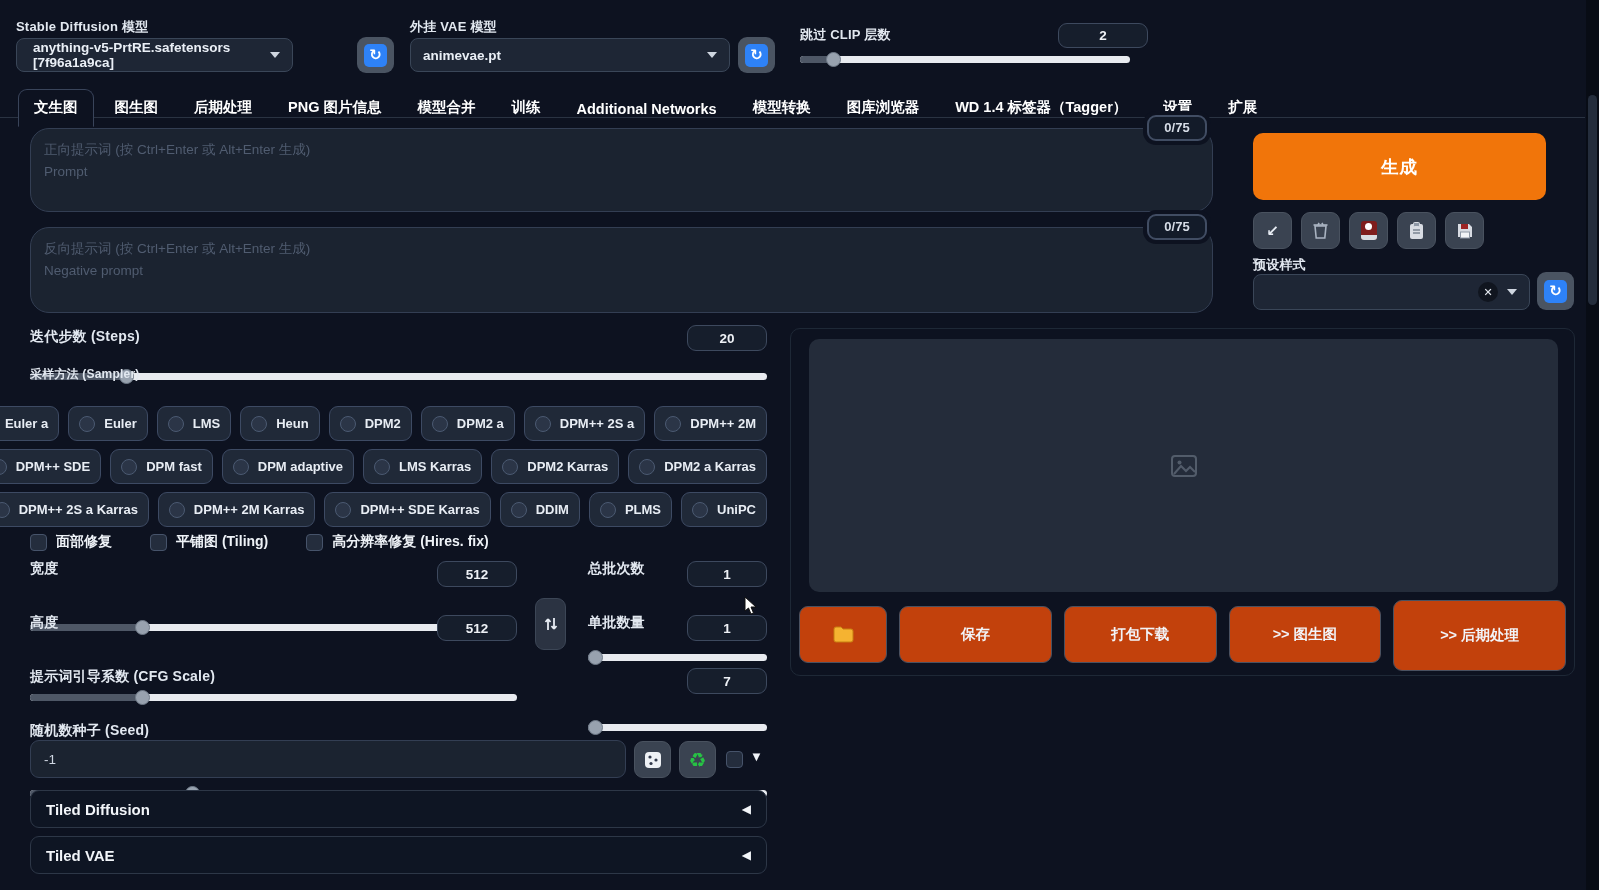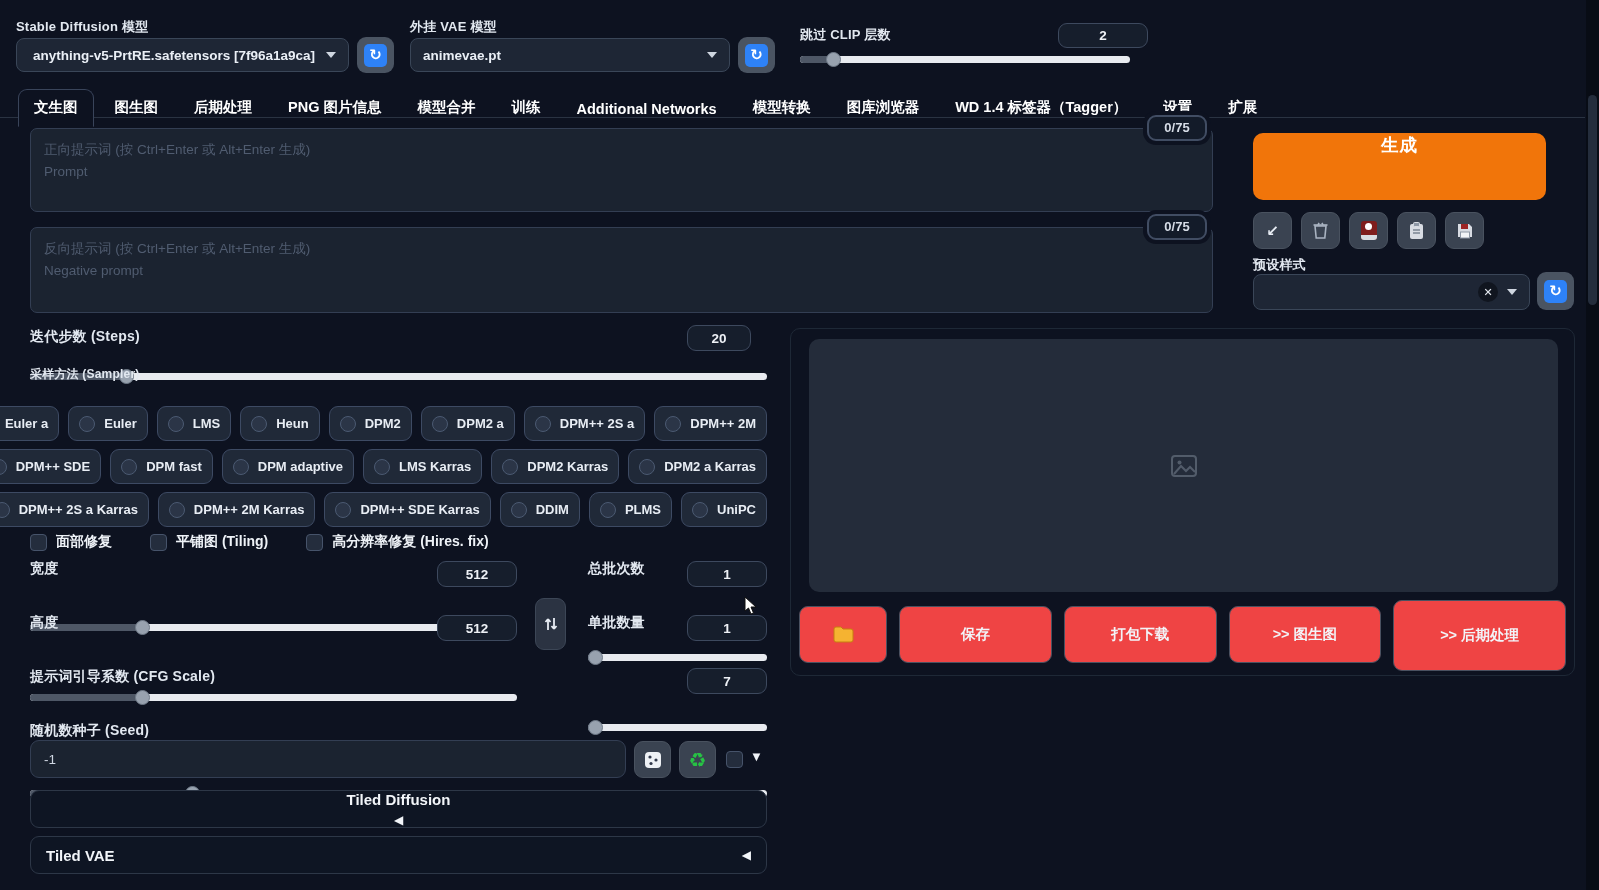--- a/index.html
+++ b/index.html
@@ -18,21 +18,21 @@
     font-size:15px; font-weight:700; display:flex; align-items:center; justify-content:center; }
 
   
   .tabbar { position:absolute; left:18px; top:88px; right:30px; display:flex; align-items:flex-end; gap:6px; }
   .tab { padding:8px 15px 9px; font-size:14.5px; color:#ffffff; font-weight:600; white-space:nowrap; }
   .tab.active { color:#ffffff; background:#0d1220; border:1px solid #39445a; border-bottom:1px solid #0d1220;
     border-radius:9px 9px 0 0; position:relative; top:1px; }
   .tab-underline { position:absolute; left:0; top:117px; width:1585px; height:1px; background:#2a3342; }
 
   
-  textarea { width:100%; height:100%; background:#1b2330; border:1px solid #333e53; border-radius:7px;
+  textarea { width:100%; height:100%; background:#1b2330; border:1px solid #333e53; border-radius:19px;
     color:#86efac; font-size:13.5px; padding:10px 13px; resize:none; outline:none;
     font-family:"Liberation Sans","DejaVu Sans",sans-serif; line-height:1.65; }
   textarea::placeholder { color:#505c70; }
   .counter { position:absolute; width:60px; height:26px; background:#131b29; border:2px solid #414d63;
     border-radius:9px; color:#d6dce6; font-size:13px; font-weight:700; text-align:center; line-height:22px;
     box-shadow:0 0 0 4px #0d1220; z-index:5; }
 
   
   .slider { position:relative; height:15px; }
   .slider .track { position:absolute; left:0; right:0; top:4px; height:7px; background:#e8ebf0; border-radius:4px; }
@@ -51,24 +51,24 @@
   .radio { width:16px; height:16px; border-radius:50%; background:#2b3547; border:1px solid #4b5a72; flex:0 0 auto; }
   .radio.on { background:#2563eb; border-color:#2b6bf0; position:relative; }
   .radio.on::after { content:""; position:absolute; left:5px; top:5px; width:5px; height:5px;
     border-radius:50%; background:#fff; box-shadow:0 0 0 1.5px rgba(255,255,255,.85); }
 
   .checkbox { width:17px; height:17px; background:#242d3d; border:1px solid #46536a; border-radius:4px; }
   .chk-item { display:flex; align-items:center; gap:9px; font-size:14px; color:#eef2f7; font-weight:600; }
 
   
   .gen-btn { background:#f1750a; border-radius:10px; color:#fff; font-size:17.5px; font-weight:700;
-    display:flex; align-items:flex-start; justify-content:center; letter-spacing:1px; }
+    display:flex; align-items:center; justify-content:center; letter-spacing:1px; }
   .tool-btn { width:39px; height:37px; background:#3a4351; border:1px solid #49525f; border-radius:9px;
     display:flex; align-items:center; justify-content:center; }
-  .gal-btn { background:#ef4444; border:1px solid #4a5160; border-radius:9px; color:#f2f4f8;
+  .gal-btn { background:#c2410c; border:1px solid #4a5160; border-radius:9px; color:#f2f4f8;
     font-size:14.5px; font-weight:700; display:flex; align-items:center; justify-content:center; text-align:center; }
 
   .accordion { background:#0e1523; border:1px solid #2d3747; border-radius:9px; display:flex;
     align-items:center; justify-content:space-between; padding:0 15px; color:#f2f5f9; font-size:15px; font-weight:600; }
   .acc-arrow { font-size:12px; color:#f2f5f9; }
 
   input[type=text] { background:#1b2330; border:1px solid #333e53; border-radius:9px; color:#cfd6e2;
     font-size:13.5px; padding:0 13px; outline:none; font-family:"Liberation Sans","DejaVu Sans",sans-serif; }
 
   .preview-panel { background:#242c3a; border-radius:10px; display:flex; align-items:center; justify-content:center; }
@@ -76,21 +76,21 @@
   .scroll-track { background:#080c15; }
   .scroll-thumb { background:#242d3c; border-radius:6px; }
   svg { display:block; }
 </style>
 </head>
 <body>
 
 <div id="stage">
 
   <div class="abs field-label" style="left:16px; top:18px;">Stable Diffusion 模型</div>
-  <div class="abs dropdown" style="left:16px; top:38px; width:333px; height:34px;padding-left:16px;">
+  <div class="abs dropdown" style="left:16px; top:38px; width:277px; height:34px;padding-left:16px;">
     <span>anything-v5-PrtRE.safetensors [7f96a1a9ca]</span>
     <span class="caret"></span>
   </div>
   <div class="abs refresh-btn" style="left:357px; top:37px; width:37px; height:36px;">
     <span class="refresh-inner">↻</span>
   </div>
 
   <div class="abs field-label" style="left:410px; top:18px;">外挂 VAE 模型</div>
   <div class="abs dropdown" style="left:410px; top:38px; width:320px; height:34px;">
     <span>animevae.pt</span>
@@ -181,21 +181,21 @@
     <div style="margin-left:auto; display:flex; align-items:center; gap:9px;">
       <div style="width:20px; height:20px; border-radius:50%; background:#10151f; color:#e8edf4; font-size:11px; font-weight:700; display:flex; align-items:center; justify-content:center;">✕</div>
       <span class="caret"></span>
     </div>
   </div>
   <div class="abs refresh-btn" style="left:1537px; top:272px; width:37px; height:38px;">
     <span class="refresh-inner">↻</span>
   </div>
 
   <div class="abs field-label" style="left:30px; top:328px; font-size:14px;">迭代步数 (Steps)</div>
-  <div class="abs value-box" style="left:687px; top:325px; width:64px; height:26px;">20</div>
+  <div class="abs value-box" style="left:687px; top:325px; width:80px; height:26px;">20</div>
   <div class="abs slider" style="left:30px; top:354px; width:737px;">
     <div class="track"></div>
     <div class="fill" style="width:13%;"></div>
     <div class="handle" style="left:calc(13% - 7px);"></div>
   </div>
 
   <div class="abs field-label" style="left:30px; top:366px; font-size:12px;">采样方法 (Sampler)</div>
   <div class="abs" style="left:30px; top:406px; width:737px; display:flex; flex-direction:column; gap:8px;">
     <div class="chip-row">
       <div class="chip">
@@ -360,21 +360,21 @@
       <circle cx="12" cy="9" r="1.6" fill="#30384a"></circle>
       <circle cx="7" cy="12.5" r="1.6" fill="#30384a"></circle>
     </svg>
   </div>
   <div class="abs tool-btn" style="left:679px; top:741px; width:37px; height:37px;">
     <span style="color:#27c244; font-size:20px; line-height:1;">♻</span>
   </div>
   <div class="abs checkbox" style="left:726px; top:751px;"></div>
   <div class="abs" style="left:750px; top:749px; color:#f0f3f7; font-size:13px;">▼</div>
 
-  <div class="abs accordion" style="left:30px; top:790px; width:737px; height:38px;flex-direction:column;">
+  <div class="abs accordion" style="left:30px; top:790px; width:737px; height:38px;">
     <span>Tiled Diffusion</span>
     <span class="acc-arrow">◀</span>
   </div>
   <div class="abs accordion" style="left:30px; top:836px; width:737px; height:38px;">
     <span>Tiled VAE</span>
     <span class="acc-arrow">◀</span>
   </div>
 
   <div class="abs results-frame" style="left:790px; top:328px; width:785px; height:348px;">
     <div class="preview-panel" style="position:absolute; left:18px; top:10px; width:749px; height:253px;">

